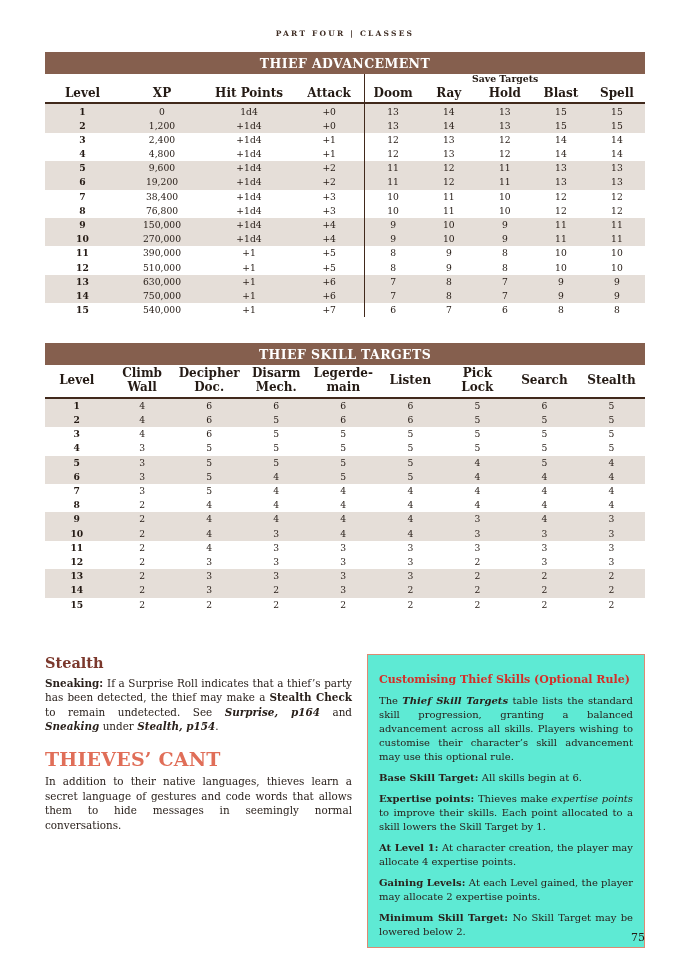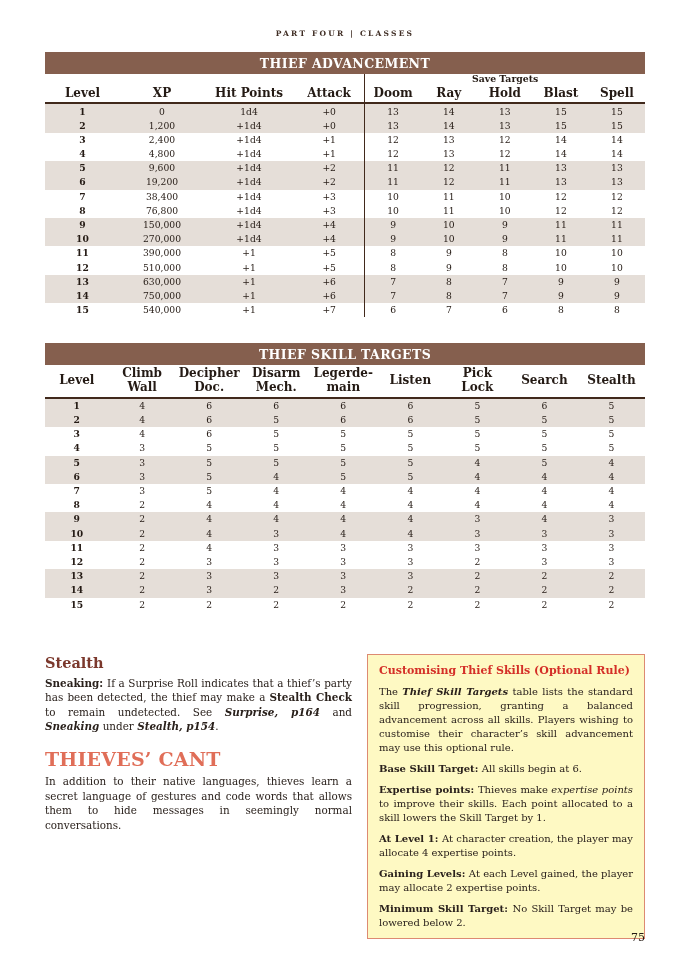--- a/index.html
+++ b/index.html
@@ -43,22 +43,22 @@
   .rightcol{flex:1;}
 
   .h2-stealth{font-size:14.5px;font-weight:bold;color:#7b382c;margin:0 0 5px 0;}
   .h1-cant{font-size:19px;font-weight:bold;color:#e06e58;letter-spacing:0.2px;margin:14px 0 4px 0;}
   .para{font-size:10.4px;line-height:1.4;text-align:justify;margin:0 0 7px 0;}
   .b{font-weight:bold;}
   .i{font-style:italic;}
   .bi{font-weight:bold;font-style:italic;}
 
   .optbox{
-    border:1.5px solid #dd8a72;background:#fef9c3;
-    padding:9px 11px 8px 11px;
+    border:1.5px solid #dd8a72;background:#5eead4;
+    padding:18px 11px 8px 11px;
   }
   .optbox .boxtitle{
     color:#d42f28;font-weight:bold;font-size:11px;margin:0 0 8px 0;
   }
   .optbox .para{font-size:10px;margin-bottom:7px;}
   .optbox .para:last-child{margin-bottom:0;}
 
   .pagenum{
     position:absolute;right:38px;top:931px;font-size:11px;color:#241a14;
   }

